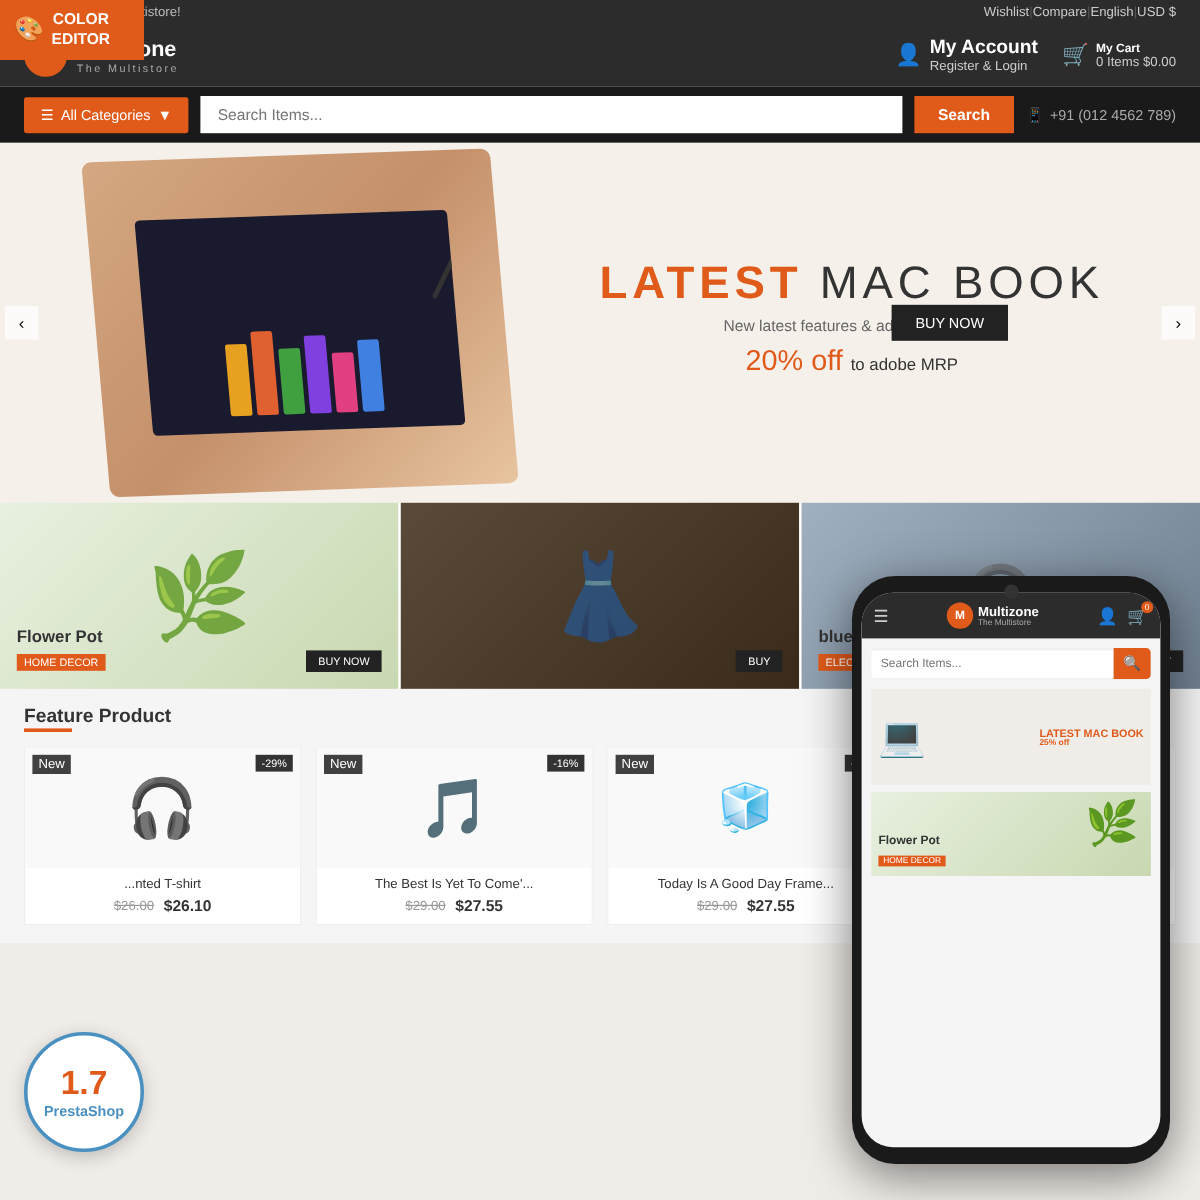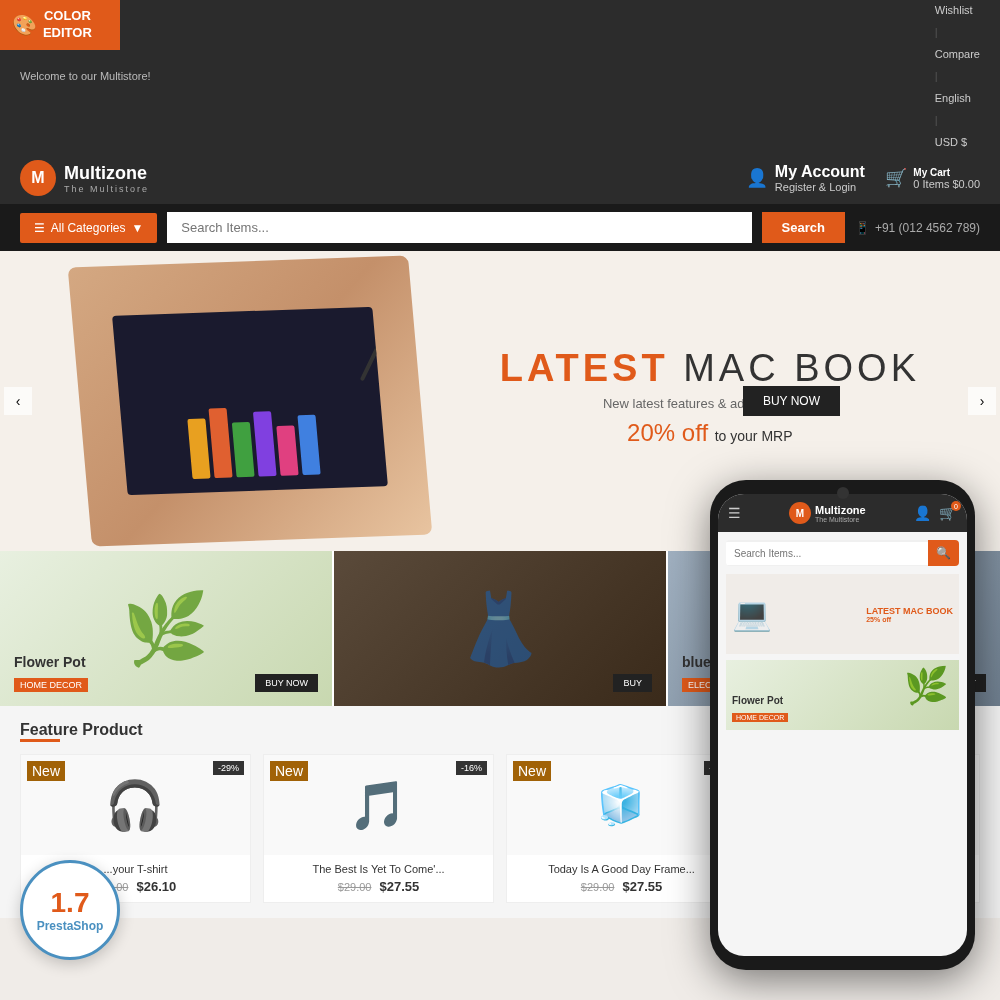--- a/index.html
+++ b/index.html
@@ -14,21 +14,21 @@
       width: 120px; line-height: 1.3;
     }
     .color-editor-badge .icon-squares { font-size: 20px; }
 
     
     .top-bar {
       background: #2c2c2c; color: #ccc; font-size: 11px;
       padding: 4px 20px; display: flex; justify-content: space-between; align-items: center;
     }
     .top-bar-left { color: #bbb; }
-    .top-bar-right { display: flex; gap: 10px; align-items: flex-start; flex-direction: column; }
+    .top-bar-right { display: flex; gap: 0; align-items: flex-end; }
     .top-bar-right span { cursor: pointer; }
     .top-bar-right .sep { color: #555; }
 
     
     .header {
       background: #2c2c2c; padding: 8px 20px;
       display: flex; align-items: center; justify-content: space-between;
     }
     .logo { display: flex; align-items: center; gap: 8px; }
     .logo-icon {
@@ -140,21 +140,21 @@
     .section-title { font-size: 16px; font-weight: bold; color: #333; margin-bottom: 0; }
     .section-title-underline { width: 40px; height: 3px; background: #e05a1a; margin-bottom: 12px; }
 
     .products-grid { display: flex; gap: 12px; }
     .product-card {
       flex: 1; background: white; border: 1px solid #eee;
       position: relative; overflow: hidden;
     }
     .product-badge {
       position: absolute; top: 6px; left: 6px; z-index: 2;
-      background: #a16207; color: white; font-size: 14px; padding: 2px 5px;
+      background: #404040; color: white; font-size: 11px; padding: 2px 5px;
     }
     .product-badge2 {
       position: absolute; top: 6px; right: 6px; z-index: 2;
       background: #333; color: white; font-size: 9px; padding: 2px 5px;
     }
     .product-img {
       width: 100%; height: 100px; display: flex; align-items: center; justify-content: center;
       font-size: 48px; background: #f9f9f9;
     }
     .product-info { padding: 8px; }
@@ -332,21 +332,21 @@
   </div>
 
   <div class="hero-content">
     <div style="font-size:38px;font-weight:300;letter-spacing:4px;color:#333;">
       <span style="color:#e05a1a;font-weight:bold;">LATEST</span>
       <span>MAC BOOK</span>
     </div>
     <div style="font-size:13px;color:#666;margin:6px 0;">New latest features &amp; adobe features</div>
     <div style="font-size:24px;color:#e05a1a;margin:8px 0;">
       <span>20% off</span>
-      <span style="font-size:14px;color:#333;">to your MRP</span>
+      <span style="font-size:14px;color:#333;">to adobe MRP</span>
     </div>
     <button class="hero-content .buy-btn" style="background:#222;color:white;border:none;padding:8px 20px;font-size:12px;cursor:pointer;">BUY NOW</button>
   </div>
 
   <button class="hero-arrow right">›</button>
 </div>
 
 <div class="category-banners">
 
   <div class="cat-banner cat-banner-bg-1">
@@ -376,21 +376,21 @@
 <div class="featured-section">
   <div class="section-title">Feature Product</div>
   <div class="section-title-underline"></div>
   <div class="products-grid">
 
     <div class="product-card">
       <span class="product-badge">New</span>
       <span class="product-badge2">-29%</span>
       <div class="product-img">🎧</div>
       <div class="product-info">
-        <div class="product-name">...your T-shirt</div>
+        <div class="product-name">...nted T-shirt</div>
         <div class="product-prices">
           <span class="price-old">$26.00</span>
           <span class="price-new">$26.10</span>
         </div>
       </div>
     </div>
 
     <div class="product-card">
       <span class="product-badge">New</span>
       <span class="product-badge2">-16%</span>

